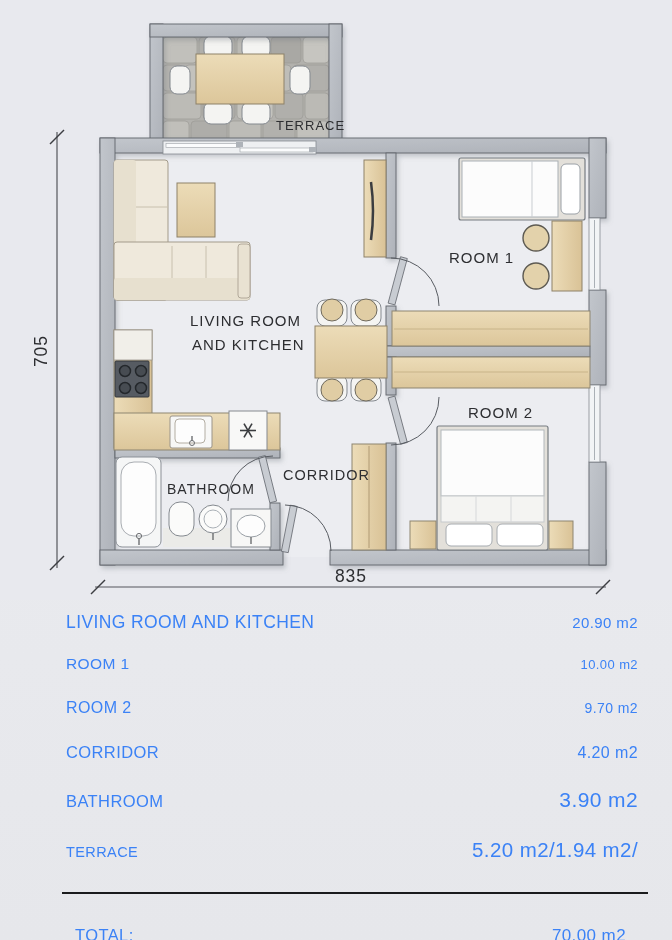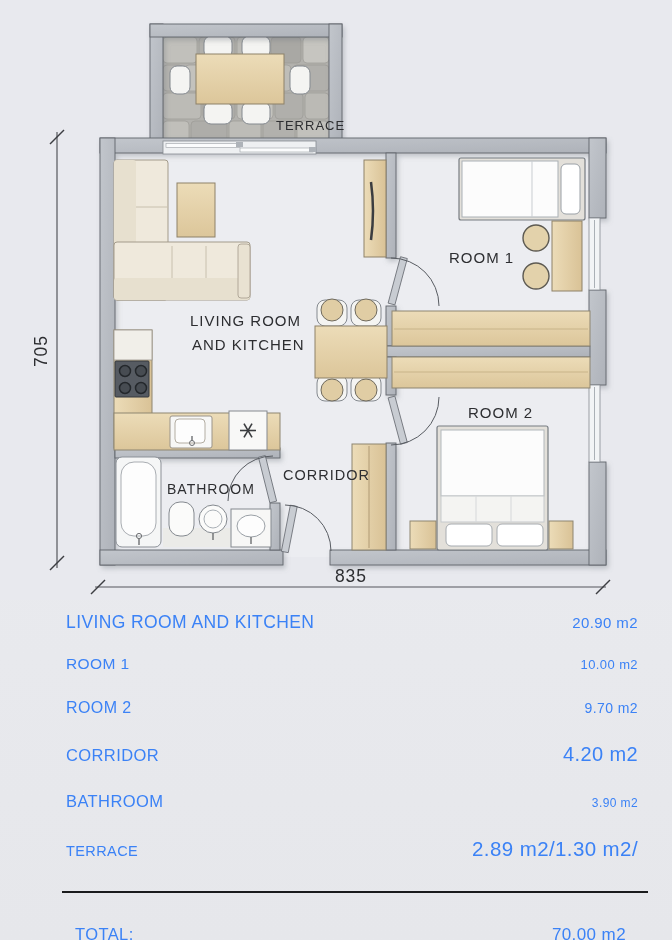--- a/index.html
+++ b/index.html
@@ -14,23 +14,23 @@
   svg text{fill:#2d2e31;font-family:"Liberation Sans",sans-serif;letter-spacing:1px;}
   .legend{padding:12px 34px 0 66px;color:#3b82f6;}
   .lrow{display:flex;justify-content:space-between;align-items:baseline;letter-spacing:0.4px;}
   .r1{font-size:17.5px;margin-bottom:22px}
   .r1 .val{font-size:15px}
   .r2{font-size:15.5px;margin-bottom:26px}
   .r2 .val{font-size:13px}
   .r3{font-size:16px;margin-bottom:26px}
   .r3 .val{font-size:14px}
   .r4{font-size:16.5px;margin-bottom:26px}
-  .r4 .val{font-size:20px}
+  .r4 .val{font-size:16px}
   .r5{font-size:16.5px;margin-bottom:26px}
-  .r5 .val{font-size:12px}
+  .r5 .val{font-size:21px}
   .r6{font-size:14.5px}
   .r6 .val{font-size:20.5px}
   .divider{margin:30px -10px 0 -4px;border-top:2.5px solid #1a1b1d;}
   .trow{margin-top:32px;padding-left:9px;padding-right:12px;font-size:16.5px;}
   .trow .val{font-size:17px}
 </style>
 </head>
 <body>
 
 <div class="plan-wrap">
@@ -312,20 +312,20 @@
   <div class="lrow r4">
     <span class="lab">CORRIDOR</span>
     <span class="val">4.20 m2</span>
   </div>
   <div class="lrow r5">
     <span class="lab">BATHROOM</span>
     <span class="val">3.90 m2</span>
   </div>
   <div class="lrow r6">
     <span class="lab">TERRACE</span>
-    <span class="val">2.89 m2/1.30 m2/</span>
+    <span class="val">5.20 m2/1.94 m2/</span>
   </div>
   <div class="divider"></div>
   <div class="lrow trow">
     <span class="lab">TOTAL:</span>
     <span class="val">70.00 m2</span>
   </div>
 </div>
 
 </body></html>

